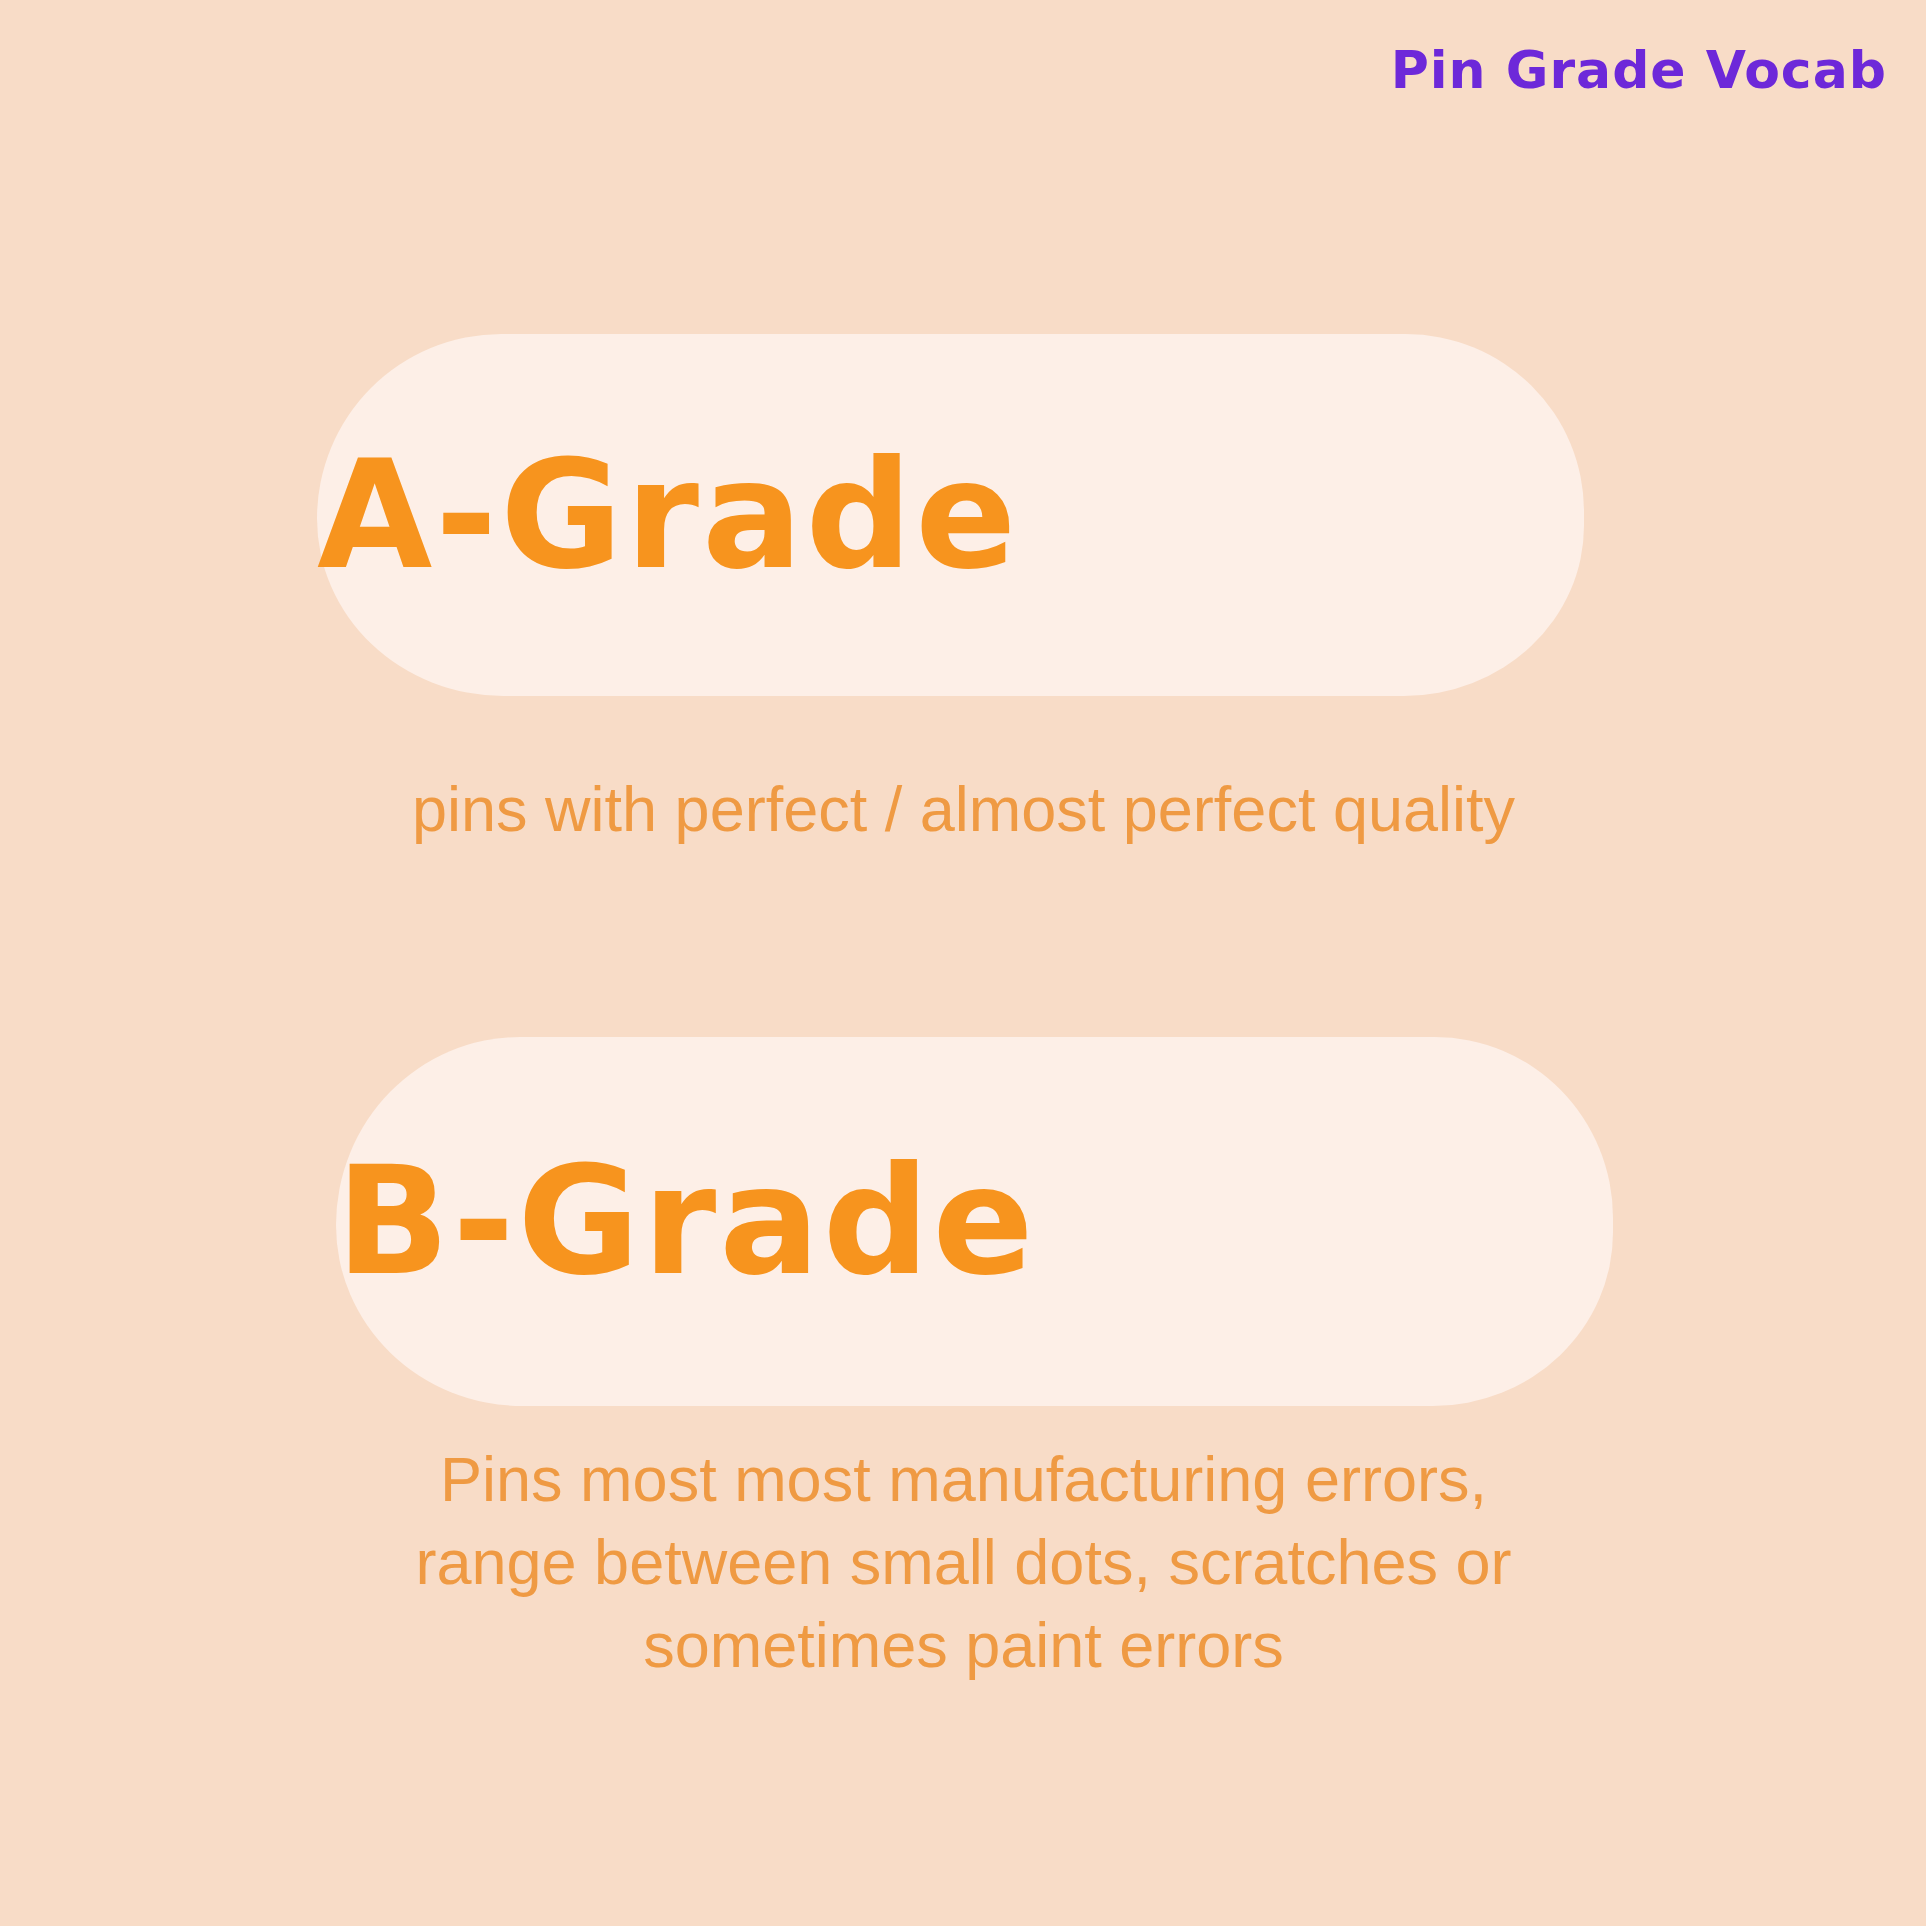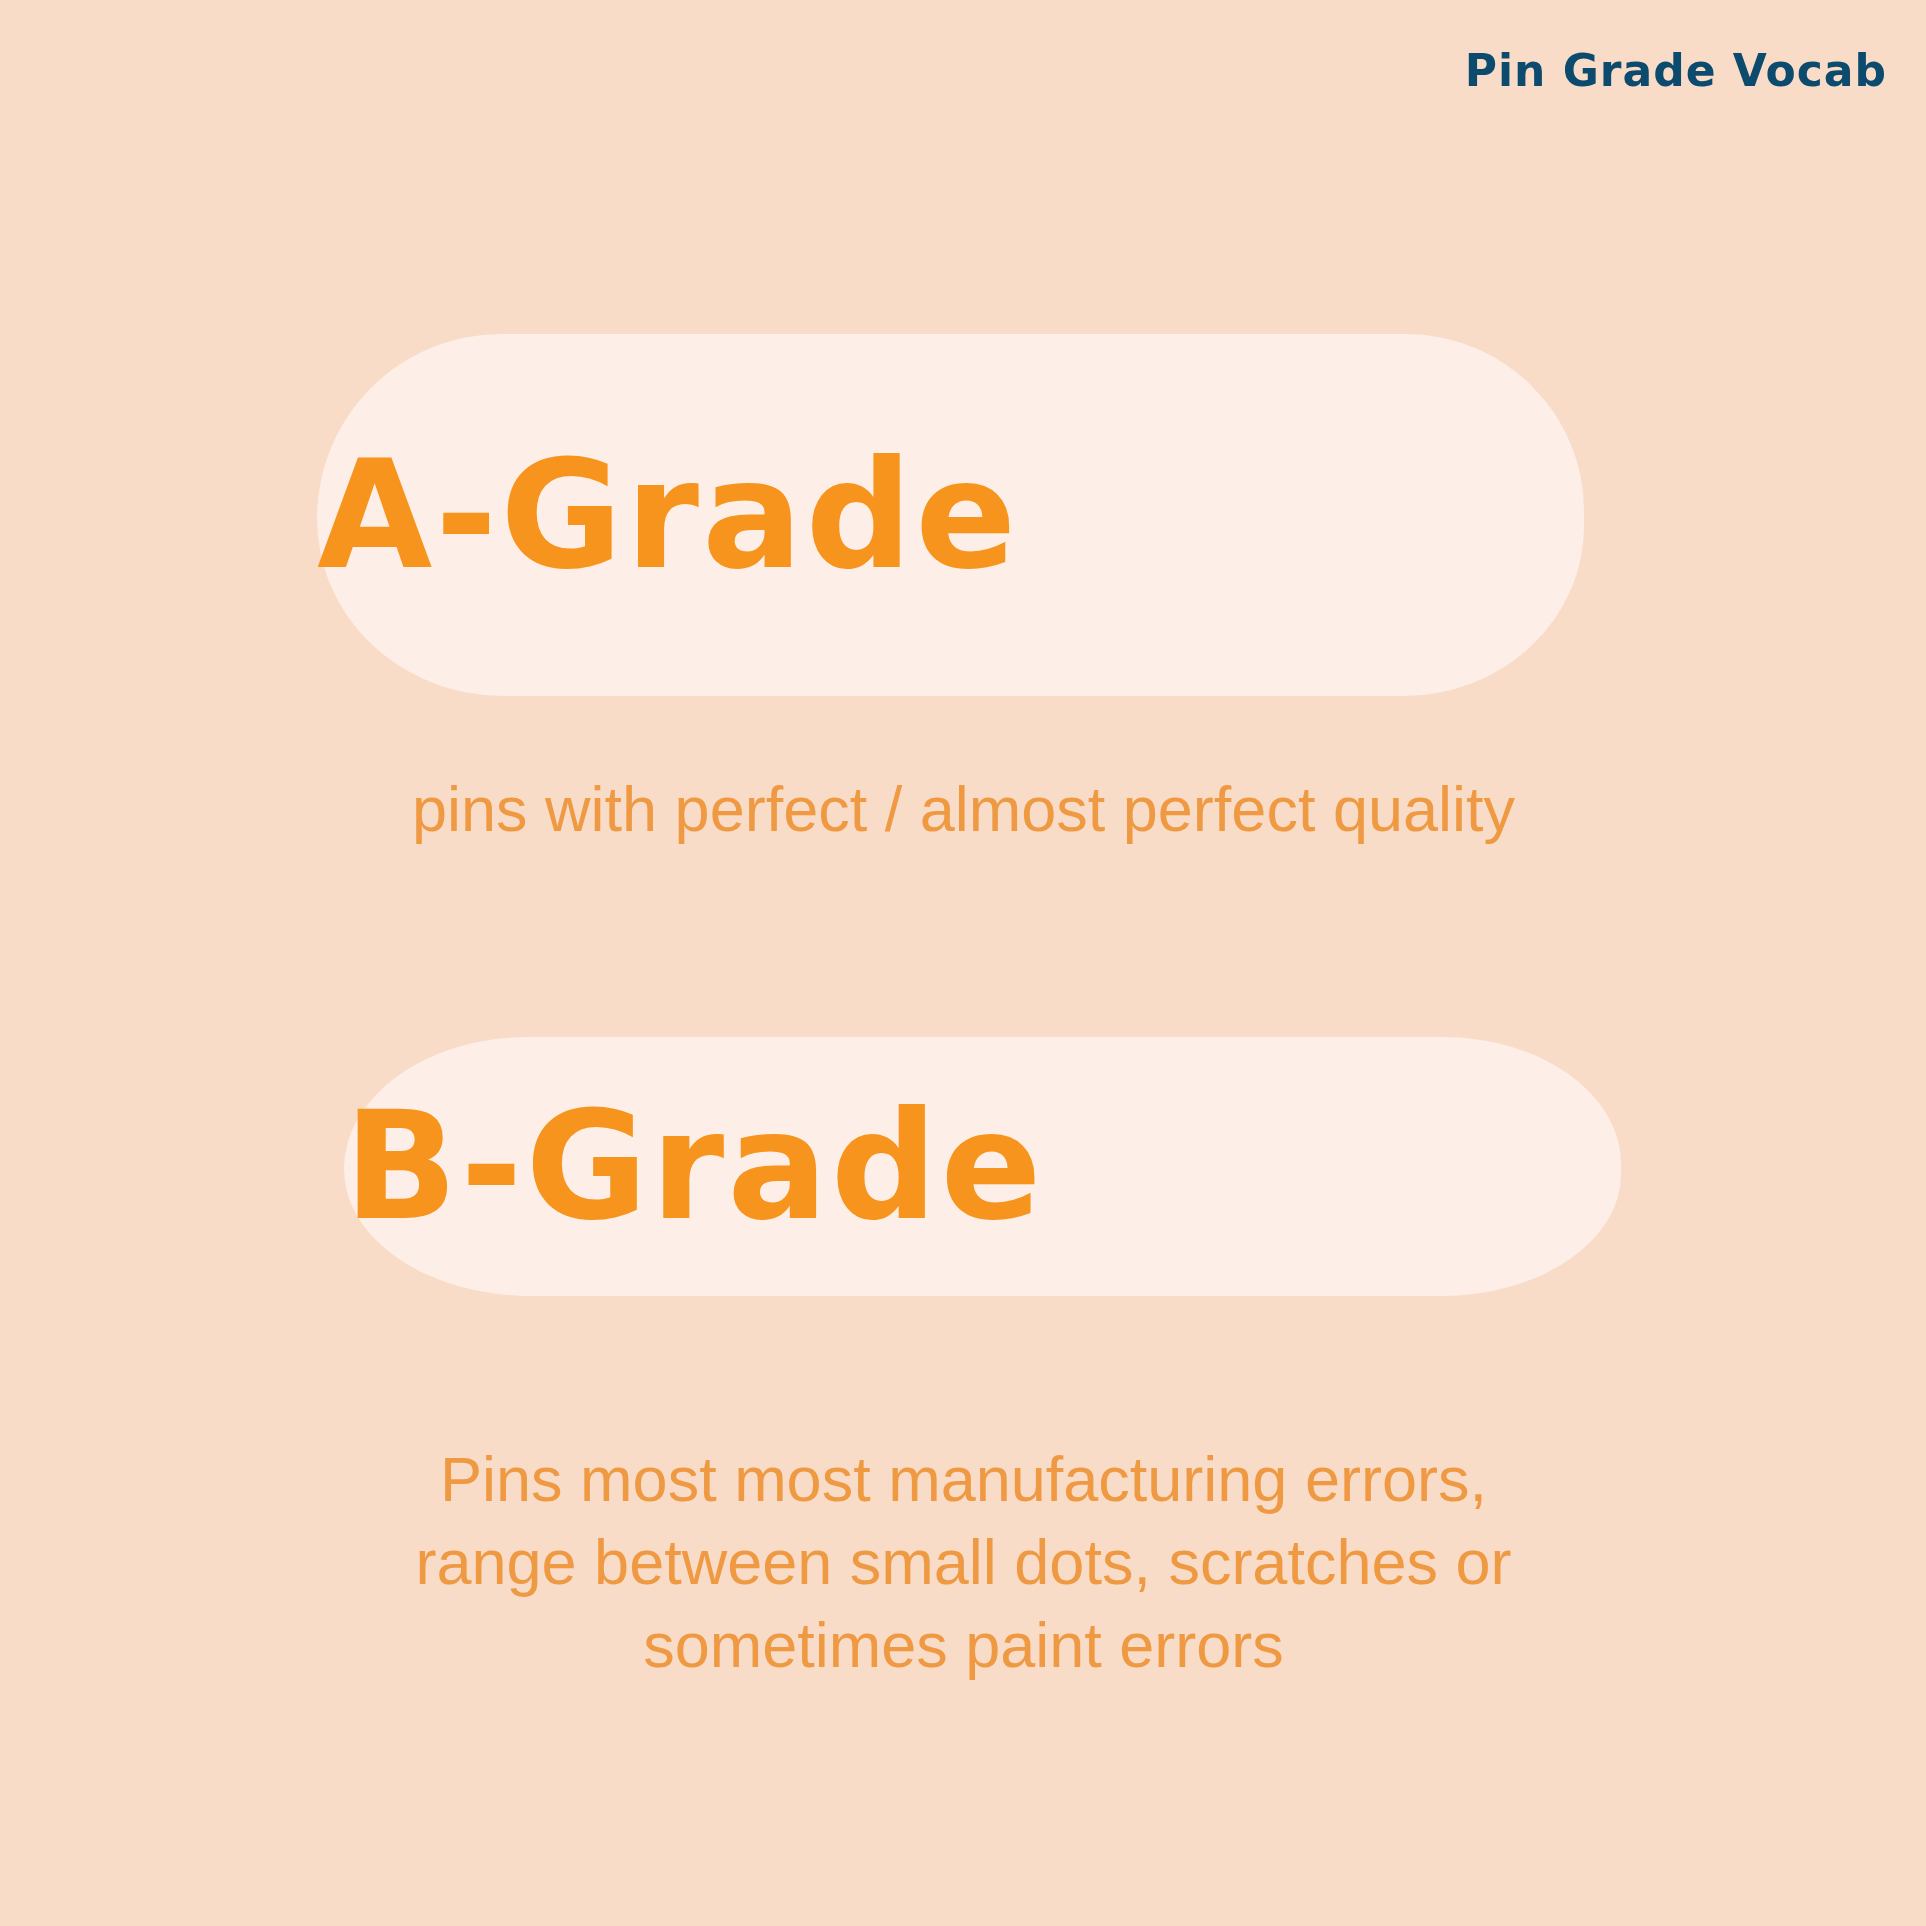--- a/index.html
+++ b/index.html
@@ -17,45 +17,45 @@
   .canvas {
     position: absolute;
     inset: 0;
   }
   .brand {
     position: absolute;
     top: 42px;
     right: 40px;
     font-family: "DejaVu Sans", sans-serif;
     font-weight: bold;
-    font-size: 44px;
+    font-size: 52px;
     letter-spacing: 1px;
-    color: #0c4a6e;
+    color: #6d28d9;
     line-height: 57px;
   }
   .pill {
     position: absolute;
     background: #fdefe7;
     display: flex;
     align-items: center;
     justify-content: flex-start;
     
     border-radius: 188px 182px 184px 190px / 52% 50% 48% 50%;
   }
   .pill-a {
     left: 317px;
     top: 334px;
     width: 1267px;
     height: 362px;
   }
   .pill-b {
-    left: 344px;
+    left: 336px;
     top: 1037px;
     width: 1277px;
-    height: 259px;
+    height: 369px;
   }
   .term {
     font-family: "DejaVu Sans", sans-serif;
     font-weight: bold;
     font-size: 149px;
     letter-spacing: 3px;
     color: #f7941e;
     white-space: nowrap;
   }
   .definition {

